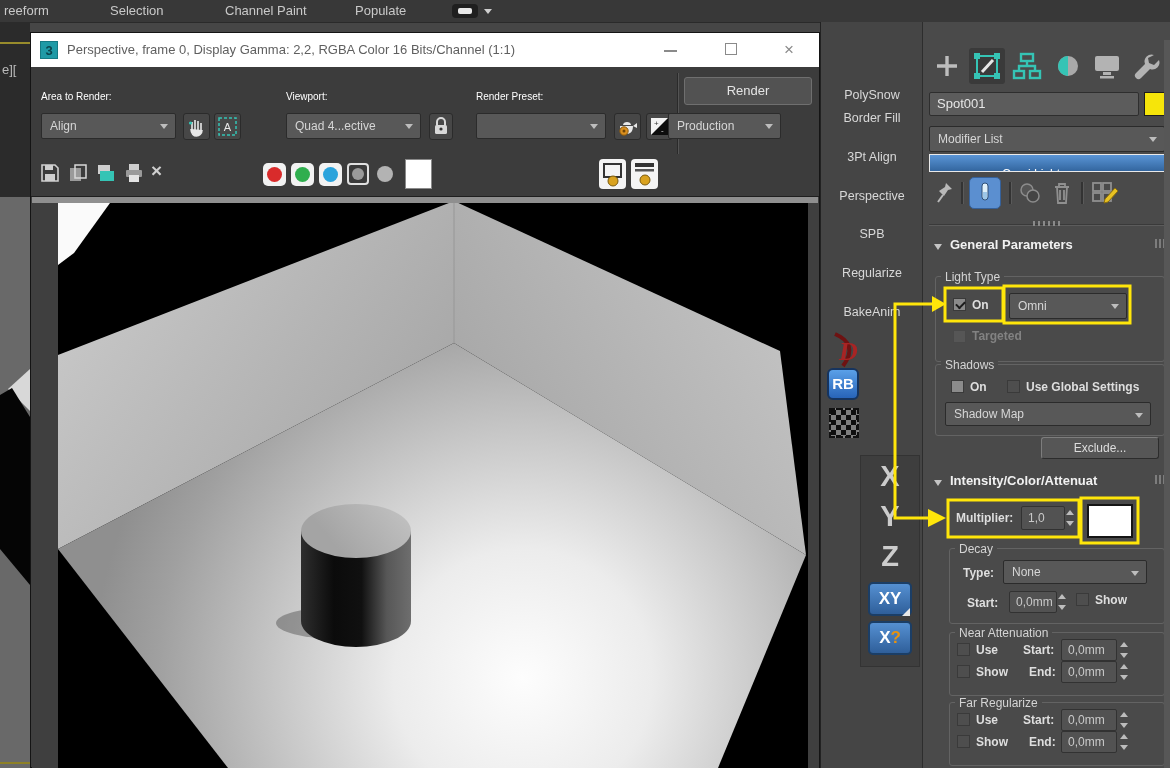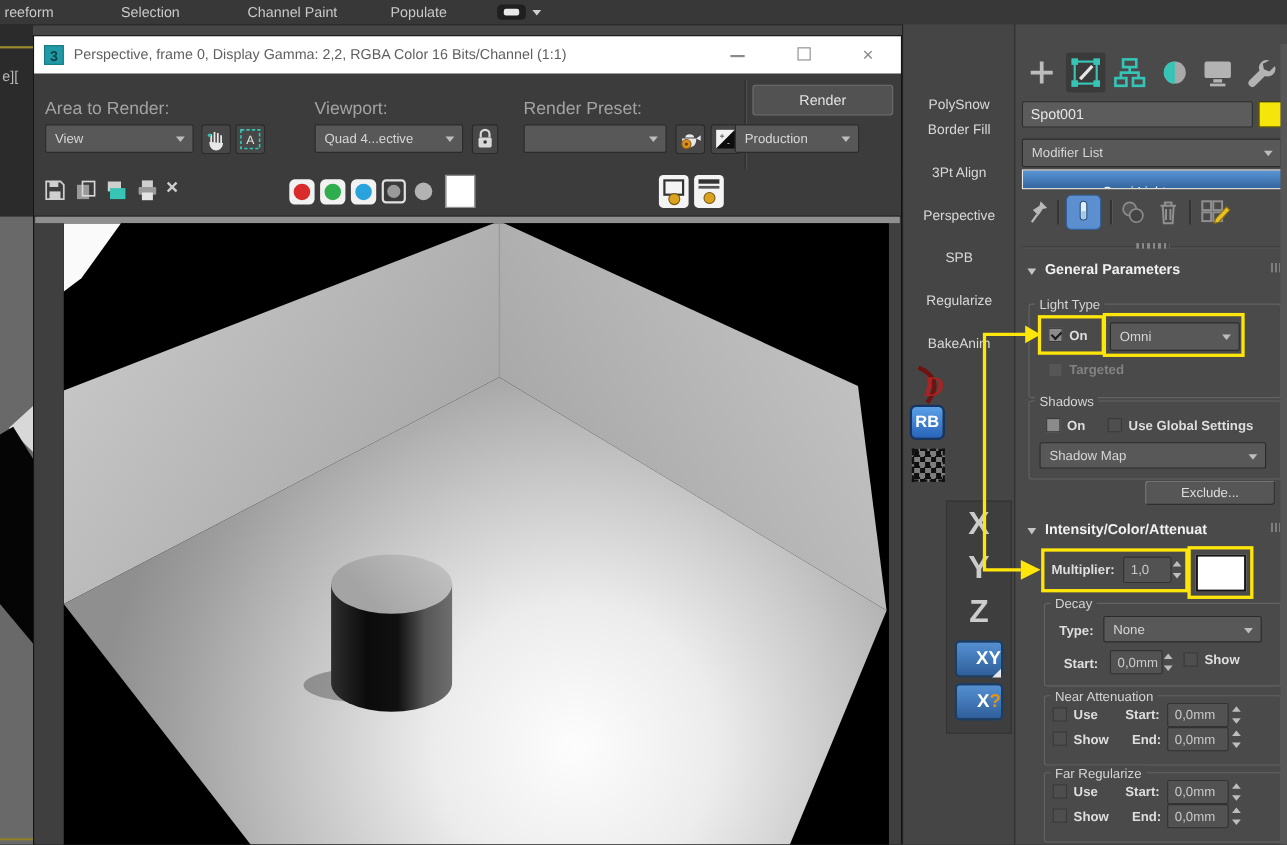--- a/index.html
+++ b/index.html
@@ -1,20 +1,20 @@
 <!DOCTYPE html>
 <html><head>
 <meta charset="utf-8">
 <style>
   html,body{margin:0;padding:0;background:#222;}
   #app{position:relative;width:1170px;height:768px;overflow:hidden;
        font-family:"Liberation Sans", sans-serif;background:#464646;
        -webkit-font-smoothing:antialiased;}
   .abs{position:absolute;}
-  .lbl{color:#a3a3a3;font-size:16px;white-space:nowrap;}
+  .lbl{color:#ffffff;font-size:10px;white-space:nowrap;}
   
   #menubar{left:0;top:0;width:1170px;height:22px;background:#383838;border-bottom:1px solid #2a2a2a;}
   .menu-item{position:absolute;top:3px;color:#c9c9c9;font-size:13px;cursor:default;}
   #menu-flyout{position:absolute;left:452px;top:4px;width:26px;height:14px;background:#1f1f1f;border-radius:4px;}
   #menu-flyout .pill{position:absolute;left:6px;top:4px;width:14px;height:6px;background:#e8e8e8;border-radius:2px;}
   #menu-flyout-caret{position:absolute;left:484px;top:9px;width:0;height:0;border-left:4px solid transparent;border-right:4px solid transparent;border-top:5px solid #cfcfcf;}
   
   #left-strip-top{left:0;top:22px;width:30px;height:175px;background:#2b2b2b;}
   #left-strip-line{left:0;top:42px;width:30px;height:2px;background:#988c2c;}
   #vp-label-frag{left:2px;top:62px;color:#b9b9b9;font-size:13px;}
@@ -46,21 +46,21 @@
   #img-topstrip{left:1px;top:164px;width:786px;height:6px;background:#8f8f8f;}
   #img-area{left:27px;top:170px;width:750px;height:565px;background:#000;}
   
   #midcol{left:820px;top:22px;width:102px;height:746px;background:#454545;border-left:1px solid #222;box-sizing:border-box;}
   .script-btn{position:absolute;left:4px;width:94px;height:26px;color:#d8d8d8;font-size:12.5px;
               text-align:center;line-height:26px;border-radius:3px;}
   #axis-dock{left:860px;top:455px;width:60px;height:212px;background:#3e3e3e;border:1px solid #333;box-sizing:border-box;}
   .axis-letter{position:absolute;left:860px;width:60px;text-align:center;color:#cccccc;font-size:29px;font-weight:bold;}
   .axis-btn{position:absolute;left:868px;width:44px;height:34px;border-radius:5px;box-sizing:border-box;
             background:linear-gradient(#5590d2,#2f5f9a);border:2px solid #1b3e66;color:#fff;
-            font-weight:bold;font-size:17px;text-align:right;line-height:30px;}
+            font-weight:bold;font-size:17px;text-align:center;line-height:30px;}
   #xy-fold{position:absolute;left:902px;top:608px;width:0;height:0;border-left:8px solid transparent;border-bottom:8px solid #e8e8e8;}
   
   #cpanel{left:922px;top:22px;width:248px;height:746px;background:#4a4a4a;border-left:1px solid #2d2d2d;box-sizing:border-box;}
   #cp-scroll{left:1164px;top:40px;width:6px;height:728px;background:#575757;}
   .cp-tab{position:absolute;top:26px;width:36px;height:36px;border-radius:3px;}
   .field{position:absolute;background:#5c5c5c;border:1px solid #2e2e2e;border-radius:2px;color:#e6e6e6;
          font-size:13px;line-height:22px;padding-left:7px;box-sizing:border-box;height:24px;white-space:nowrap;}
   #obj-color{left:221px;top:70px;width:23px;height:24px;border:1px solid #1d1d1d;box-sizing:border-box;}
   #stack-box{left:6px;top:132px;width:238px;height:18px;border:1px solid #e9e9e9;box-sizing:border-box;
              background:linear-gradient(#5a95d6,#33669f);overflow:hidden;}
@@ -133,21 +133,21 @@
       <div class="win-btn" id="btn-max" style="left:685px">
           <span class="g"></span>
         </div>
       <div class="win-btn" id="btn-close" style="left:743px">
           <span class="g">×</span>
         </div>
     </div>
 
     <div id="row1" class="abs">
       <span class="lbl abs" style="left:10px;top:24px">Area to Render:</span>
-      <div class="dd" style="left:10px;top:46px;width:135px"><span>View</span></div>
+      <div class="dd" style="left:10px;top:46px;width:135px"><span>Align</span></div>
       <div class="tbtn" style="left:152px;top:46px">
         <svg width="25" height="25" viewBox="0 0 25 25">
             <g fill="none" stroke="#e8e8e8" stroke-width="1.6">
           <path d="M8 17 V8 M11 17 V6 M14 17 V7 M17 17 V9"></path>
               <path d="M7 15 c0 5 3 7 5.5 7 s5.5-2 5.5-6" fill="#e8e8e8"></path>
             </g>
           <circle cx="6.5" cy="9" r="1.6" fill="#35c4b5"></circle>
           </svg>
       </div>
       <div class="tbtn" style="left:183px;top:46px">

